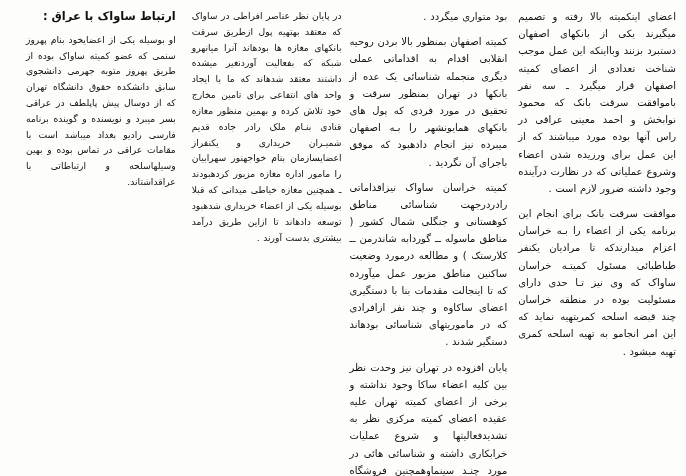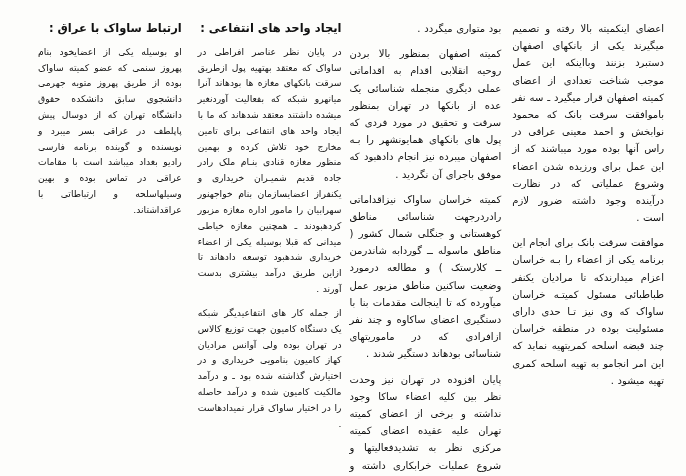--- a/index.html
+++ b/index.html
@@ -12,21 +12,21 @@
     height: 476px;
     font-family: "DejaVu Sans", sans-serif;
     color: #111111;
     overflow: hidden;
   }
   .page {
     position: relative;
     width: 686px;
     height: 476px;
     background: #fdfdfb;
-    padding: 12px;
+    padding: 0;
     box-sizing: border-box;
   }
   .columns {
     display: flex;
     flex-direction: row-reverse;
     justify-content: flex-start;
     align-items: flex-start;
     direction: rtl;
     padding: 8px 10px 8px 10px;
     box-sizing: border-box;
@@ -72,23 +72,21 @@
 
 <div class="page">
   <div class="columns">
 
     <div class="col col-1">
       <div class="headline">ارتباط ساواک با عراق :</div>
       <div class="para">او بوسیله یکی از اعضایخود بنام پهروز سنمی که عضو کمیته ساواک بوده از طریق پهروز متوبه جهرمی دانشجوی سابق دانشکده حقوق دانشگاه تهران که از دوسال پیش پاپلطف در عراقی بسر میبرد و نویسنده و گوینده برنامه فارسی رادیو بغداد میباشد است با مقامات عراقی در تماس بوده و بهین وسیلهاسلحه و ارتباطاتی با عراقداشتاند.</div>
     </div>
 
     <div class="col col-2">
-      <div class="headline">ایجاد واحد های انتفاعی :</div>
       <div class="para">در پایان نظر عناصر افراطی در ساواک که معتقد بهتهیه پول ازطریق سرقت بانکهای مغازه ها بودهاند آنرا میانهرو شبکه که بفعالیت آوردنغیر میشده داشتند معتقد شدهاند که ما با ایجاد واحد های انتفاعی برای تامین مخارج خود تلاش کرده و بهمین منظور مغازه قنادی بنـام ملک رادر جاده قدیم شمیـران خریداری و یکنفراز اعضایسازمان بنام خواجهنور سهرابیان را مامور اداره مغازه مزبور کردهبودند ـ همچنین مغازه خیاطی میدانی که قبلا بوسیله یکی از اعضاء خریداری شدهبود توسعه دادهاند تا ازاین طریق درآمد بیشتری بدست آورند .</div>
-      <div class="para">از جمله کار های انتفاعیدیگر شبکه یک دستگاه کامیون جهت توزیع کالاس در تهران بوده ولی آوانس مرادیان کهاز کامیون بنامویی خریداری و در اختیارش گذاشته شده بود ـ و درآمد مالکیت کامیون شده و درآمد حاصله را در اختیار ساواک قرار نمیدادهاست .</div>
     </div>
 
     <div class="col col-3">
       <div class="para top-pad">بود متواری میگردد .</div>
       <div class="para">کمیته اصفهان بمنظور بالا بردن روحیه انقلابی اقدام به اقداماتی عملی دیگری منجمله شناسائی یک عده از بانکها در تهران بمنظور سرقت و تحقیق در مورد فردی که پول های بانکهای همایونشهر را بـه اصفهان میبرده نیز انجام دادهبود که موفق باجرای آن نگردید .</div>
       <div class="para">کمیته خراسان ساواک نیزاقداماتی رادردرجهت شناسائی مناطق کوهستانی و جنگلی شمال کشور ( مناطق ماسوله ــ گوردابه شاندرمن ــ کلارستک ) و مطالعه درمورد وضعیت ساکنین مناطق مزبور عمل میآورده که تا اینجالت مقدمات بنا با دستگیری اعضای ساکاوه و چند نفر ازافرادی که در ماموریتهای شناسائی بودهاند دستگیر شدند .</div>
       <div class="para">پایان افزوده در تهران نیز وحدت نظر بین کلیه اعضاء ساکا وجود نداشته و برخی از اعضای کمیته تهران علیه عقیده اعضای کمیته مرکزی نظر به تشدیدفعالیتها و شروع عملیات خرابکاری داشته و شناسائی هائی در مورد چنـد سینماوهمچنین فروشگاه های ایران و فردوس بمنظور خرابکارینموده بودند .</div>
     </div>
 
     <div class="col col-4">

